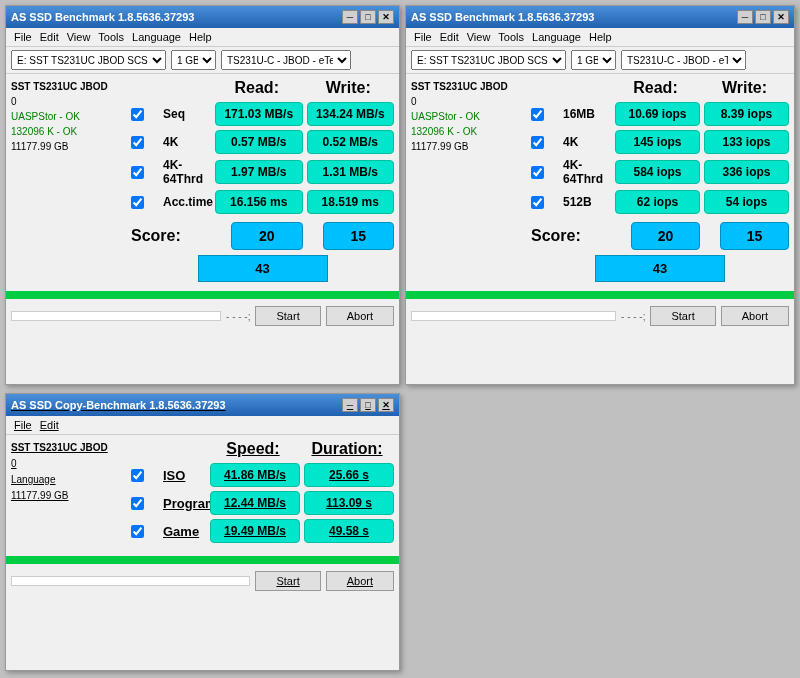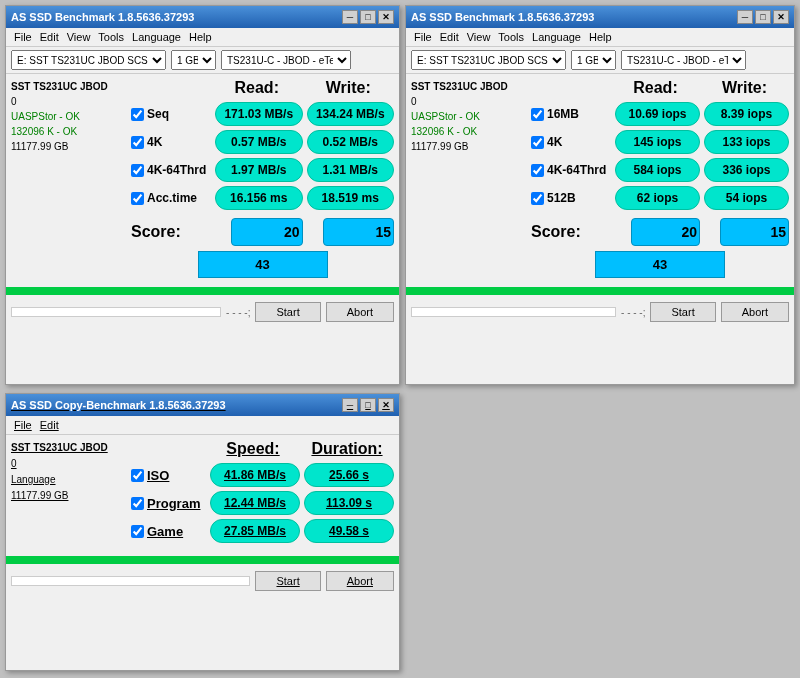--- a/index.html
+++ b/index.html
@@ -131,36 +131,36 @@
     .data-row {
       display: flex;
       align-items: center;
       margin-bottom: 4px;
       gap: 4px;
     }
 
     .row-label {
       display: flex;
       align-items: center;
-      gap: 3px;
+      gap: 19px;
       width: 80px;
       font-size: 12px;
       font-weight: bold;
     }
 
     .row-label input[type=checkbox] {
       width: 13px;
       height: 13px;
     }
 
     .value-btn {
       flex: 1;
       background: #00e5cc;
       border: 1px solid #00c0a0;
-      border-radius: 12px;
+      border-radius: 4px;
       text-align: center;
       padding: 4px 2px;
       font-size: 12px;
       font-weight: bold;
       color: #000;
       cursor: pointer;
     }
 
     .score-row {
       display: flex;
@@ -173,21 +173,21 @@
       width: 80px;
       font-size: 16px;
       font-weight: bold;
     }
 
     .score-btn {
       flex: 1;
       background: #00bfff;
       border: 1px solid #0090c0;
       border-radius: 4px;
-      text-align: right;
+      text-align: center;
       padding: 5px 2px;
       font-size: 14px;
       font-weight: bold;
       color: #000;
       cursor: pointer;
     }
 
     .total-score-row {
       display: flex;
       justify-content: center;
@@ -500,21 +500,21 @@
           </div>
           <div class="value-btn">12.44 MB/s</div>
           <div class="value-btn">113.09 s</div>
         </div>
 
         <div class="data-row">
           <div class="row-label copy-row-label">
             <input type="checkbox" checked="" style="">
             <span>Game</span>
           </div>
-          <div class="value-btn">27.85 MB/s</div>
+          <div class="value-btn">19.49 MB/s</div>
           <div class="value-btn">49.58 s</div>
         </div>
       </div>
     </div>
     <div class="green-bar"></div>
     <div class="bottom-bar">
       <div class="progress-area"></div>
       <button class="bottom-btn">Start</button>
       <button class="bottom-btn">Abort</button>
     </div>

